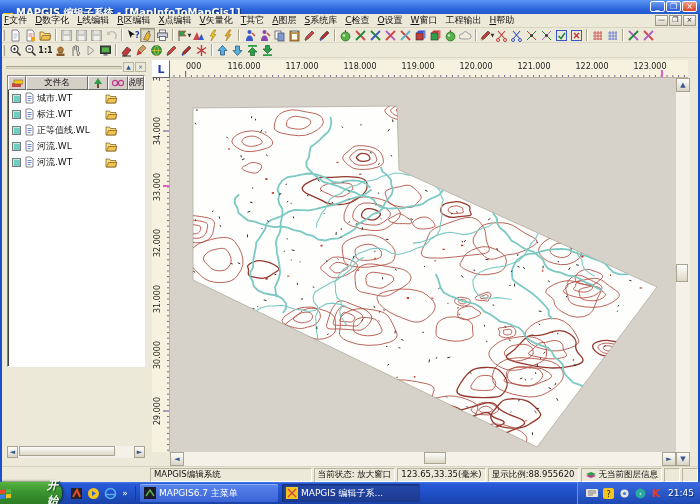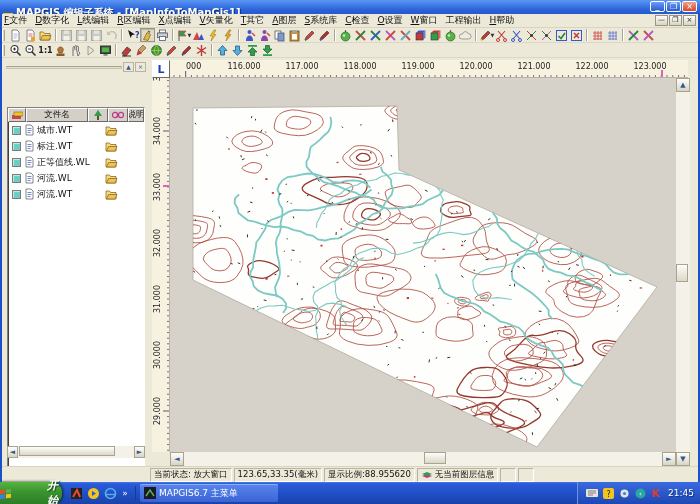--- a/index.html
+++ b/index.html
@@ -27,21 +27,21 @@
   .tbtn{width:15px;height:14px;display:flex;align-items:center;justify-content:center;flex:0 0 auto;position:relative;border:1px solid transparent;}
   .tbtn.pressed{border:1px solid #9a9684;background:#e0dcc8;box-shadow:inset 1px 1px 1px #b8b4a0;}
   .tbtn.disabled{opacity:.42;filter:grayscale(70%);}
   .tbtn .dd{font-size:5px;color:#333;margin-left:-1px;}
   .tsep{width:2px;height:12px;margin:0 2px;border-left:1px solid #a8a490;border-right:1px solid #fff;flex:0 0 auto;}
   
   #file-panel{left:2px;top:58px;width:148px;height:408px;background:#ece9d8;}
   #dock-strip{left:4px;top:4px;width:140px;height:10px;display:flex;align-items:center;}
   #dock-groove{flex:1;height:3px;border:1px solid #c8c4b0;border-top-color:#a8a490;background:#e4e0d0;}
   .dockbtn{width:11px;height:10px;margin-left:1px;background:#ece9d8;border:1px solid #b8b4a0;font-size:6px;line-height:6px;color:#335a9e;display:flex;align-items:center;justify-content:center;}
-  #file-table{left:5px;top:17px;width:138px;height:366px;background:#fff;border:1px solid #808080;border-right-color:#fff;border-bottom-color:#fff;box-shadow:inset 1px 1px 0 #404040;overflow:hidden;margin-top:32px;}
+  #file-table{left:5px;top:17px;width:138px;height:292px;background:#fff;border:1px solid #808080;border-right-color:#fff;border-bottom-color:#fff;box-shadow:inset 1px 1px 0 #404040;overflow:hidden;}
   #file-header{display:flex;height:14px;}
   .hcell{background:#d4d0c8;border:1px solid;border-color:#fff #6a6a6a #6a6a6a #fff;font-size:8.5px;display:flex;align-items:center;justify-content:center;color:#111;overflow:hidden;white-space:nowrap;flex:0 0 auto;}
   .file-row{display:flex;align-items:center;height:16px;font-size:9px;color:#111;white-space:nowrap;}
   .chk{width:9px;height:9px;background:#6fcdc4;border:1px solid #7a7a7a;box-shadow:inset 1px 1px 0 #b8ece6;margin:0 3px 0 4px;flex:0 0 auto;}
   .fname{flex:1;overflow:hidden;}
   #panel-hscroll{left:5px;top:388px;width:138px;height:12px;display:flex;}
   .sbtn{background:linear-gradient(180deg,#fefefb,#d8d4c4);border:1px solid #a8a490;color:#35578e;font-size:7px;line-height:7px;display:flex;align-items:center;justify-content:center;flex:0 0 auto;}
   .strack{background:#f4f2e8;flex:1;position:relative;}
   .sthumb{position:absolute;background:linear-gradient(180deg,#fdfdfa,#dcd8c8);border:1px solid #a8a490;}
   
@@ -1415,20 +1415,21 @@
   <div id="map-hscroll" class="abs">
     <span class="sbtn h">◄</span>
     <span class="strack">
         <span class="sthumb" id="hthumb" style="top: 0px; height: 12px; width: 22px; left: 240px;"></span>
       </span>
     <span class="sbtn h">►</span>
   </div>
 
   <div id="bottom-row" class="abs">
     <div id="statusbar" class="abs">
+      <span class="scell" style="flex:1">MAPGIS编辑系统</span>
       <span class="scell">当前状态: 放大窗口</span>
       <span class="scell">123.65,33.35(毫米)</span>
       <span class="scell">显示比例:88.955620</span>
       <span class="scell">
         <span style="margin-right:2px"><svg width="12" height="9">
               <path d="M1 6l5-2 5 2-5 2z" fill="#c0388e"></path>
               <path d="M1 4l5-2 5 2-5 2z" fill="#2e9e4a"></path>
             </svg></span>
         <span>无当前图层信息</span>
       </span>
@@ -1472,20 +1473,27 @@
         </span>
       <span class="ql" style="color:#fff;font-size:9px;width:10px">»</span>
     </div>
     <div class="taskbtn normal">
       <span class="ticon16"><svg width="12" height="12">
             <rect width="12" height="12" fill="#1a1a2a"></rect>
             <path d="M2 9L6 3l4 6" stroke="#58b048" stroke-width="1.5" fill="none"></path>
           </svg></span>
       <span>MAPGIS6.7 主菜单</span>
     </div>
+    <div class="taskbtn active">
+      <span class="ticon16"><svg width="12" height="12">
+            <rect width="12" height="12" fill="#f2c41c"></rect>
+            <path d="M2 2l8 8M2 10l8-8" stroke="#d04444" stroke-width="1.4"></path>
+          </svg></span>
+      <span>MAPGIS 编辑子系...</span>
+    </div>
     <div id="systray">
       <span class="tray-ic">
           <svg width="12" height="8">
             <rect width="12" height="8" rx="1" fill="#e8e4d8"></rect>
             <path d="M2 2h8M2 4h8M2 6h5" stroke="#667" stroke-width=".8"></path>
           </svg>
         </span>
       <span class="tray-ic">
           <svg width="11" height="11">
             <rect width="11" height="11" rx="2" fill="#f2c41c"></rect>

